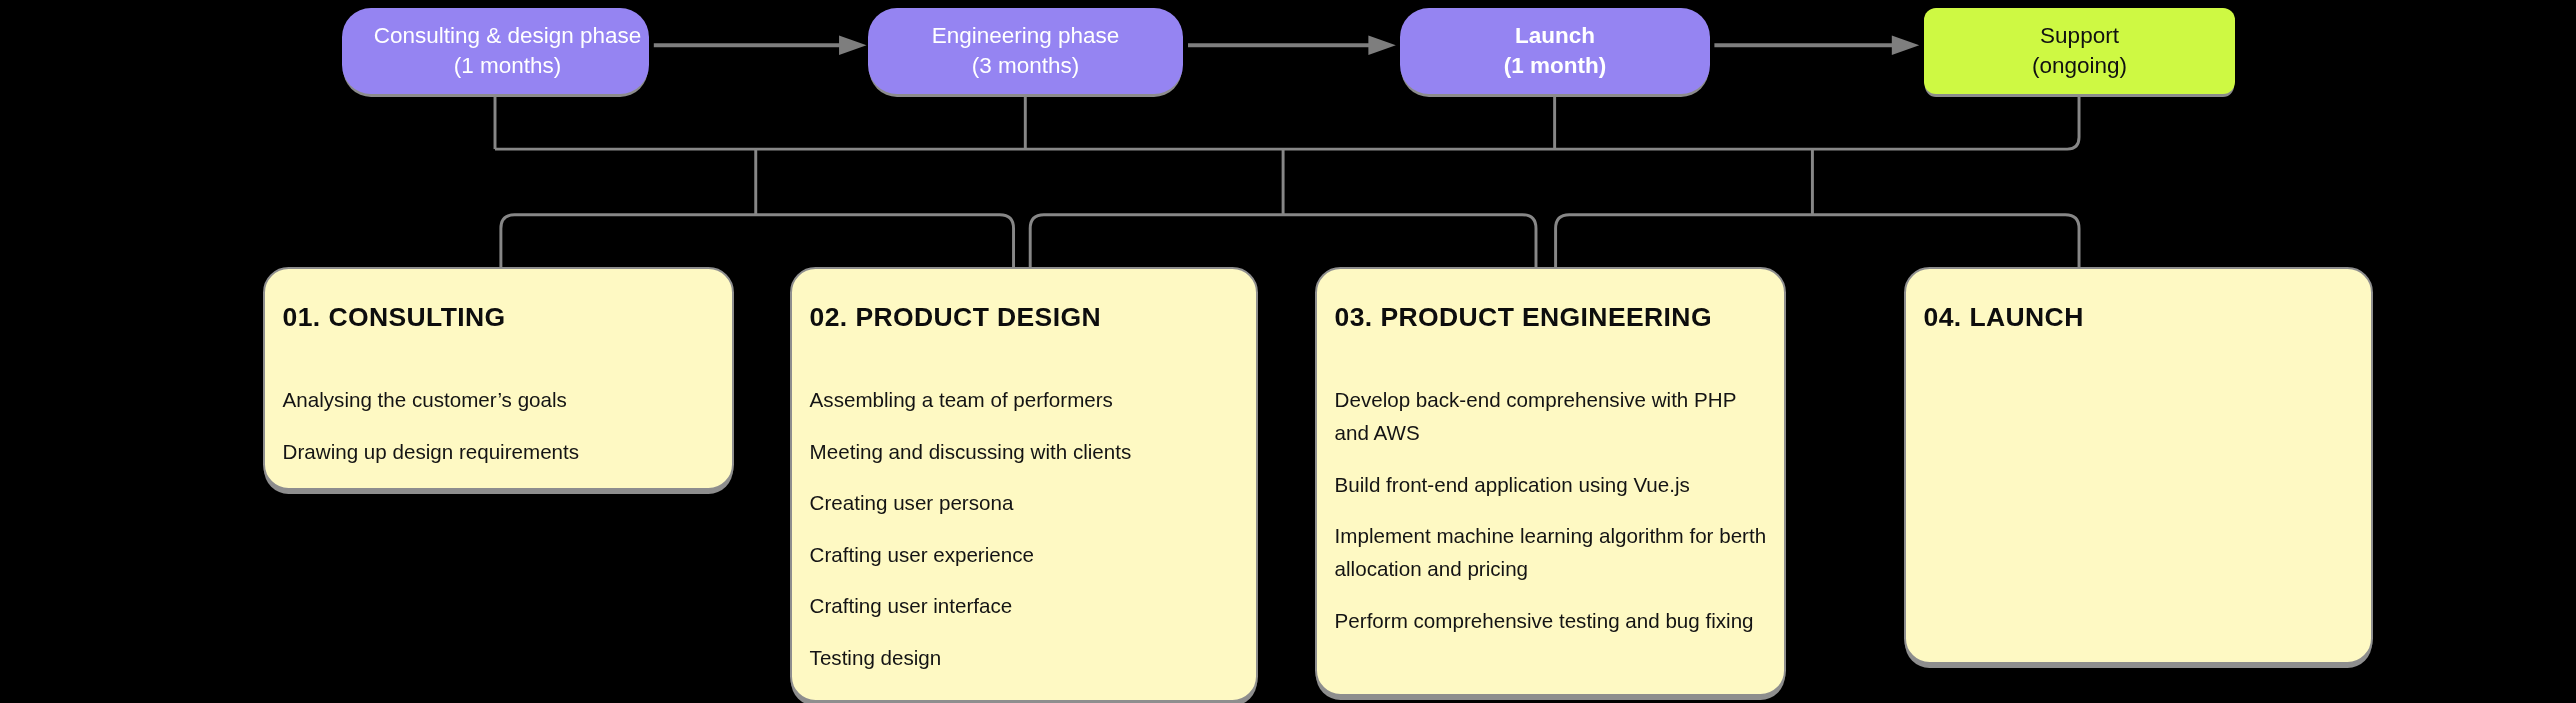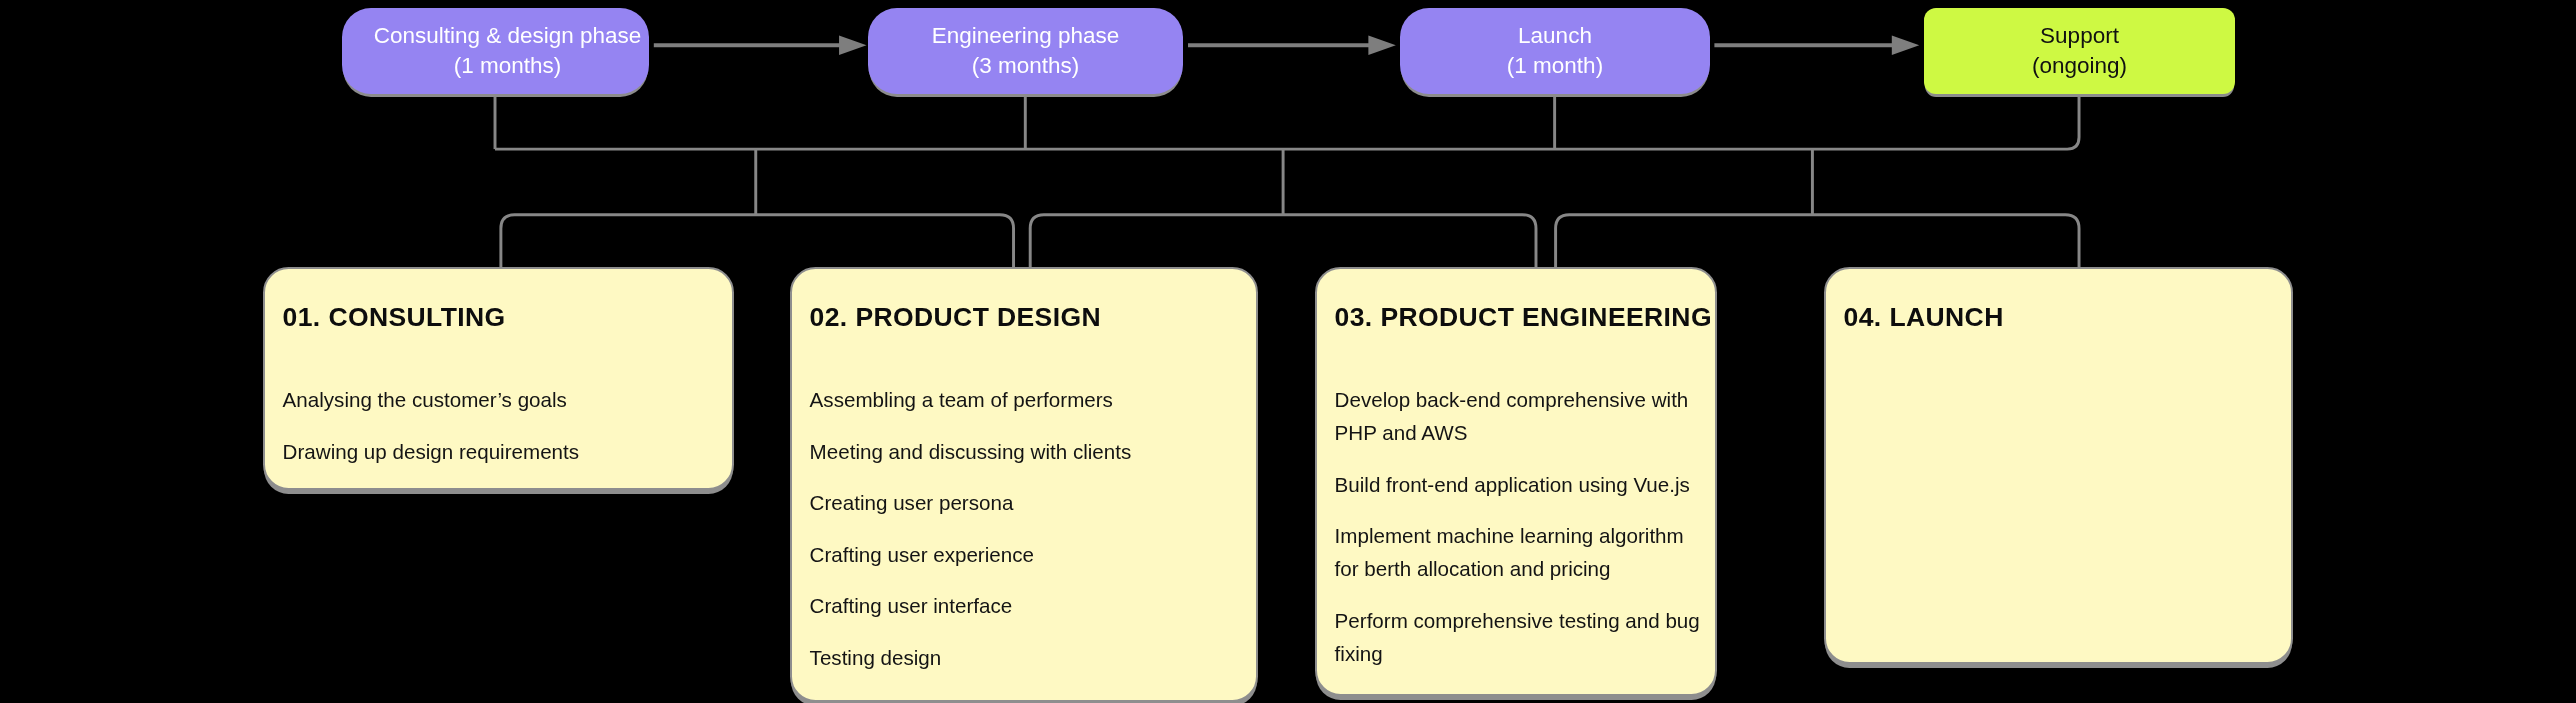--- a/index.html
+++ b/index.html
@@ -17,33 +17,33 @@
     position:absolute; top:7.8px; height:86px; z-index:2;
     border-radius:29px;
     display:flex; flex-direction:column; align-items:center; justify-content:center;
     font-size:22.5px; line-height:30px; font-weight:500; text-align:center; white-space:nowrap;
     box-shadow:0 3.9px 0 -1px #8c8c8c;
   }
   .pill--purple { background:#9584F2; color:#FFFFFF; }
   .pill--lime   { background:#CEF943; color:#111111; }
   .pill1 { left:342px;  width:307px;padding-left:24px; }
   .pill2 { left:868px;  width:315px;text-align:right; }
-  .pill3 { left:1400px; width:310px; }
+  .pill3 { left:1400px; width:310px;font-weight:bold; }
   .pill4 { left:1924px; width:311px;border-radius:12px; }
 
   .card {
     position:absolute; top:267px; z-index:2;
     background:#fef9c3; border:2.9px solid #8E8E8E; border-radius:25.5px;
     box-shadow:0 4.9px 0 -1px #8E8E8E;
     padding:32px 9.8px 0 17.6px;
   }
   .card1 { left:263px;  width:471px; height:223px; }
   .card2 { left:790px;  width:468px; height:435px; }
-  .card3 { left:1315px; width:402px; height:429px; }
-  .card4 { left:1824px; width:469px; height:397px; }
+  .card3 { left:1315px; width:471px; height:429px; }
+  .card4 { left:1904px; width:469px; height:397px; }
 
   .card h2 {
     font-size:26.5px; line-height:33px; font-weight:600; letter-spacing:0.4px;
     color:#0d0d0d; white-space:nowrap;
   }
   .card .items { margin-top:49px; }
   .card .items p {
     font-size:20.6px; line-height:33px; font-weight:400; color:#141414;
     margin-bottom:18.6px;
   }

